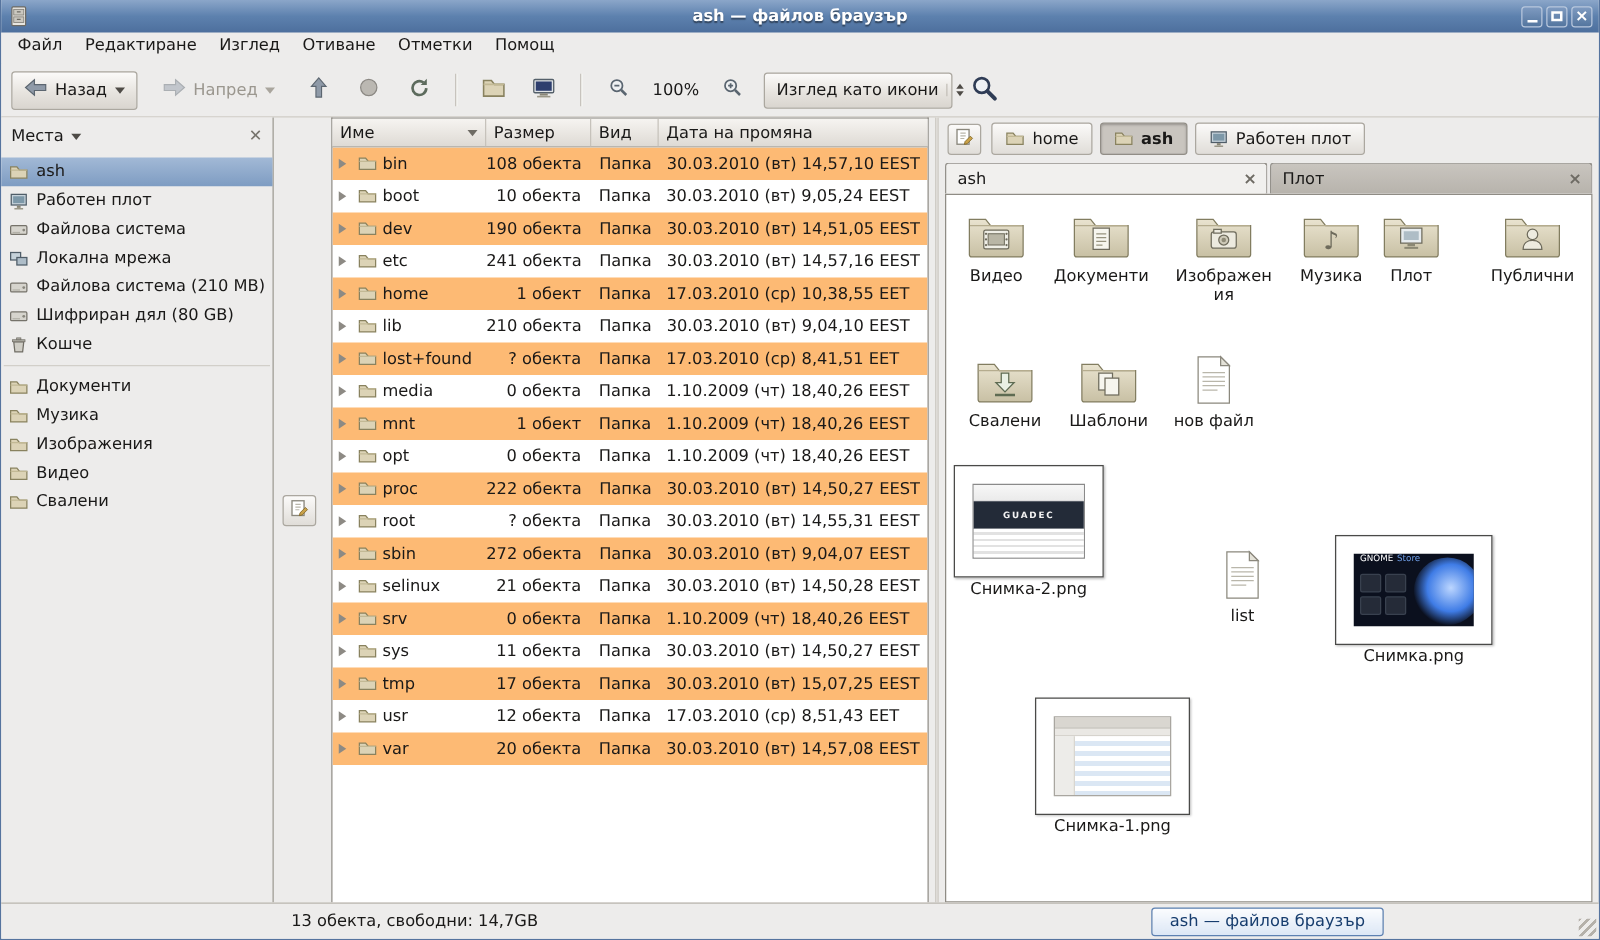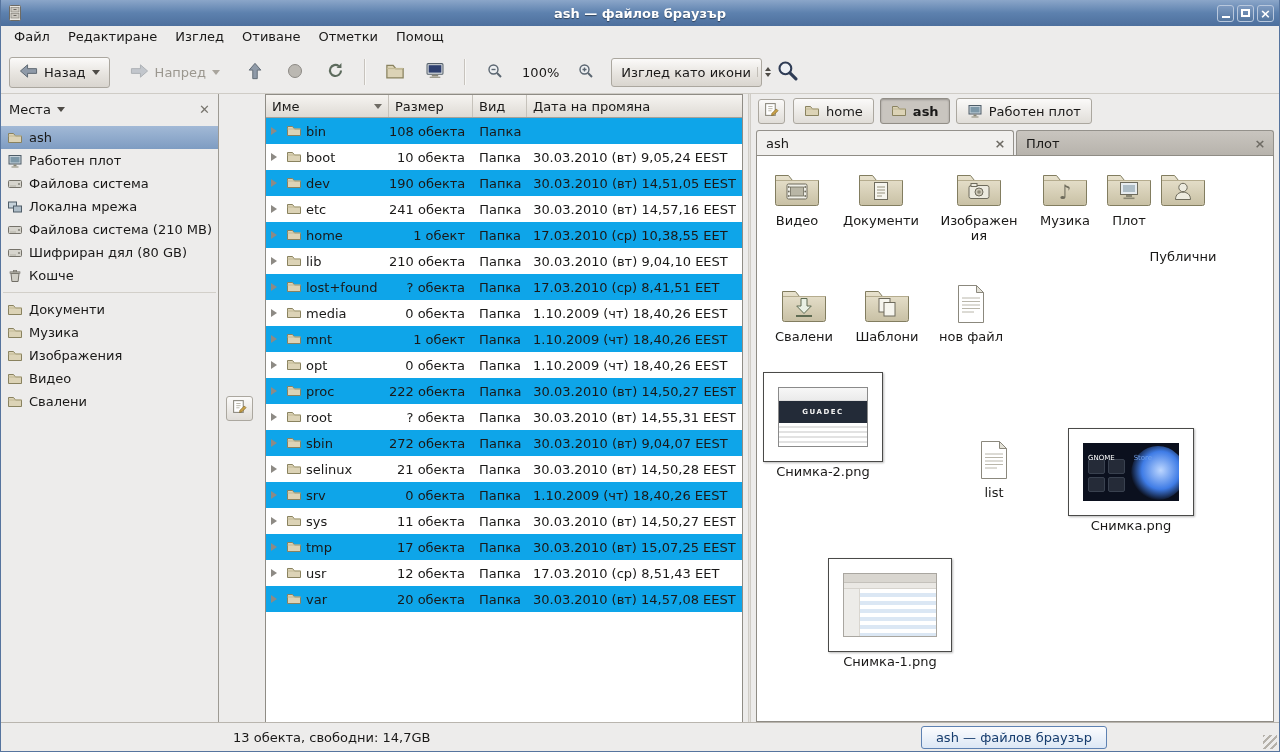--- a/index.html
+++ b/index.html
@@ -52,21 +52,21 @@
 .midpane{flex:0 0 529px;display:flex;min-height:0}
 .pane-bar{flex:0 0 34px;display:flex;align-items:center;gap:8px;padding:0 7px}
 .mini-btn{width:27px;height:25px;border:1px solid #aba79f;border-radius:3px;background:linear-gradient(#fbfaf9,#e0ddd8);display:flex;align-items:center;justify-content:center}
 .list-frame{flex:1;margin:0 5px;border:1px solid #8f8c85;border-bottom:none;background:#fff;display:flex;flex-direction:column;min-height:0}
 .cols{flex:0 0 23px;display:flex;background:linear-gradient(#f6f4f1,#dedad4);border-bottom:1px solid #a5a199}
 .col{display:flex;align-items:center;padding:0 6px;border-right:1px solid #c6c2bb;white-space:nowrap;overflow:hidden}
 .col.cname{flex:0 0 123px}.col.csize{flex:0 0 84px}.col.ctype{flex:0 0 54px}.col.cdate{flex:1;border-right:none}
 .sortchev{margin-left:auto;width:0;height:0;border:4px solid transparent;border-top:5px solid #6e6b64;margin-top:5px}
 .rows{flex:1;overflow:hidden}
 .frow{height:26px;display:flex;align-items:center}
-.frow.odd{background:#0ea5e9}
+.frow.odd{background:#fdba74}
 .cell{display:flex;align-items:center;height:100%;white-space:nowrap}
 .cell.cname{flex:0 0 123px;padding-left:4px;gap:4px;overflow:hidden}
 .cell.csize{flex:0 0 84px;justify-content:flex-end;padding-right:8px}
 .cell.ctype{flex:0 0 54px;padding-left:6px}
 .cell.cdate{flex:1;padding-left:6px}
 .expander{width:12px;display:flex;justify-content:center;flex:0 0 12px}
 .tri{width:0;height:0;border:4px solid transparent;border-left:6px solid #8d8a84}
 
 .vsplit{flex:0 0 3px;background:#e3e1dd;border-left:1px solid #cfccc6;border-right:1px solid #cfccc6}
 
@@ -86,21 +86,21 @@
 .ivlabel{margin-top:3px;text-align:center;line-height:1.15;overflow-wrap:anywhere}
 
 
 .thumbframe{background:#fff;padding:14px;border:1px solid #4a4a48;box-shadow:1px 1px 2px rgba(0,0,0,.28)}
 .th{display:flex}
 .th.guadec{width:90px;height:60px;background:#fff;flex-direction:column;border:1px solid #8a8a8a}
 .g-top{flex:0 0 13px;background:linear-gradient(#f7f7f7,#ebebeb);border-bottom:1px solid #ddd}
 .g-band{flex:0 0 22px;background:#232b38;color:#f2f2f2;font-size:7px;font-weight:bold;letter-spacing:1.5px;display:flex;align-items:center;justify-content:center}
 .g-bot{flex:1;background:repeating-linear-gradient(#fff 0 3px,#e2e2e2 3px 5px)}
 .th.store{width:96px;height:58px;background:#0b101e;position:relative;overflow:hidden}
-.s-title{position:absolute;top:11px;left:5px;font-size:7px;color:#fff;display:flex;gap:19px;z-index:2}
+.s-title{position:absolute;top:0;left:5px;font-size:7px;color:#fff;display:flex;gap:3px;z-index:2}
 .s-title .s2{color:#6f9fe8}
 .s-shirts{position:absolute;left:5px;top:16px;display:grid;grid-template-columns:17px 17px;gap:3px}
 .s-shirts span{width:17px;height:15px;background:#252b38;border:1px solid #39414f;border-radius:2px}
 .s-swirl{position:absolute;right:-6px;top:3px;width:54px;height:54px;border-radius:50%;background:radial-gradient(circle at 55% 45%,#bcd6ff 0%,#3f7ce6 45%,rgba(11,16,30,0) 72%)}
 .th.fm{width:94px;height:64px;background:#fafaf9;flex-direction:column;border:1px solid #a9a6a0}
 .f-tb{flex:0 0 9px;background:#d9d6d0;border-bottom:1px solid #c4c1bb}
 .f-ab{flex:0 0 6px;background:#eae8e4;border-bottom:1px solid #d6d3cd}
 .f-body{flex:1;display:flex}
 .f-side{flex:0 0 16px;background:#edece9;border-right:1px solid #d9d6d0}
 .f-list{flex:1;background:repeating-linear-gradient(#ffffff 0 4px,#dbe7f4 4px 8px)}
@@ -381,20 +381,21 @@
                 <span class="sicon">
                   <svg width="16" height="16" viewBox="0 0 16 16">
                     <path d="M1.5 3.5 h5 l2 2.5 h6 v6.5 h-13 z" fill="#dcd3b6" stroke="#89825f"></path>
                     <path d="M1.5 6 h13" stroke="#c2b995"></path>
                   </svg>
                 </span>
                 <span>bin</span>
               </div>
               <div class="cell csize">108 обекта</div>
               <div class="cell ctype">Папка</div>
+              <div class="cell cdate">30.03.2010 (вт) 14,57,10 EEST</div>
             </div>
             <div class="frow">
               <div class="cell cname">
                 <span class="expander">
                   <span class="tri"></span>
                 </span>
                 <span class="sicon">
                   <svg width="16" height="16" viewBox="0 0 16 16">
                     <path d="M1.5 3.5 h5 l2 2.5 h6 v6.5 h-13 z" fill="#dcd3b6" stroke="#89825f"></path>
                     <path d="M1.5 6 h13" stroke="#c2b995"></path>
@@ -830,21 +831,21 @@
                 </defs>
                 <path d="M2.5 7.5 h13 l4 5 h26 v23 a2 2 0 0 1 -2 2 h-39 a2 2 0 0 1 -2 -2 z" fill="url(#fg-desktop)" stroke="#827d60"></path>
                 <path d="M3 12.5 h42" stroke="#b5ac8e" fill="none"></path>
                 <rect x="15.5" y="14.5" width="17" height="12" fill="#e7ecef" stroke="#6e6b5c"></rect>
                 <rect x="18" y="17" width="12" height="7" fill="#aebdc6"></rect>
                 <rect x="21" y="27" width="6" height="2" fill="#8b8874"></rect>
                 <rect x="18.5" y="29.5" width="11" height="1.6" fill="#8b8874"></rect>
               </svg></span>
             <div class="ivlabel">Плот</div>
           </div>
-          <div class="ivitem" style="left: 384px; top: 12px; width: 84px; gap: 36px;">
+          <div class="ivitem" style="left: 427px; top: 12px; width: 84px;">
             <span class="bigicon"><svg width="48" height="40" viewBox="0 0 48 40">
                 <defs>
                   <linearGradient id="fg-person" x1="0" y1="0" x2="0" y2="1">
                     <stop offset="0" stop-color="#e9e3cf"></stop>
                     <stop offset="1" stop-color="#c8c0a4"></stop>
                   </linearGradient>
                 </defs>
                 <path d="M2.5 7.5 h13 l4 5 h26 v23 a2 2 0 0 1 -2 2 h-39 a2 2 0 0 1 -2 -2 z" fill="url(#fg-person)" stroke="#827d60"></path>
                 <path d="M3 12.5 h42" stroke="#b5ac8e" fill="none"></path>
                 <circle cx="24" cy="19.5" r="4.2" fill="#edebdf" stroke="#6e6b5c"></circle>

